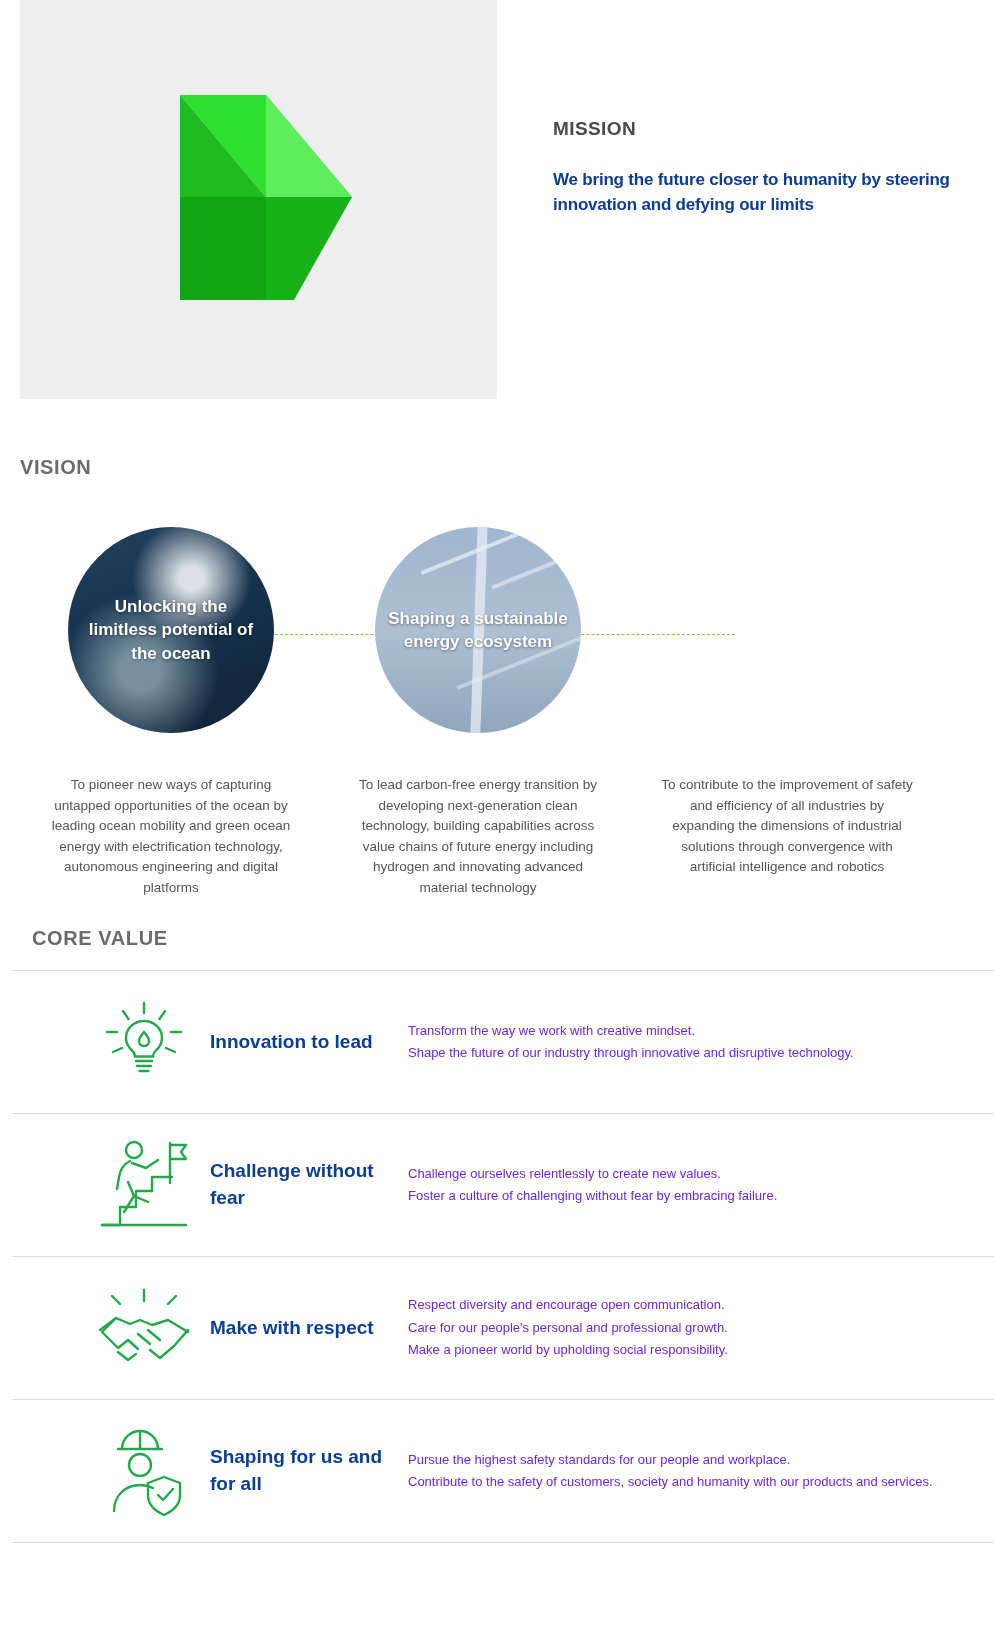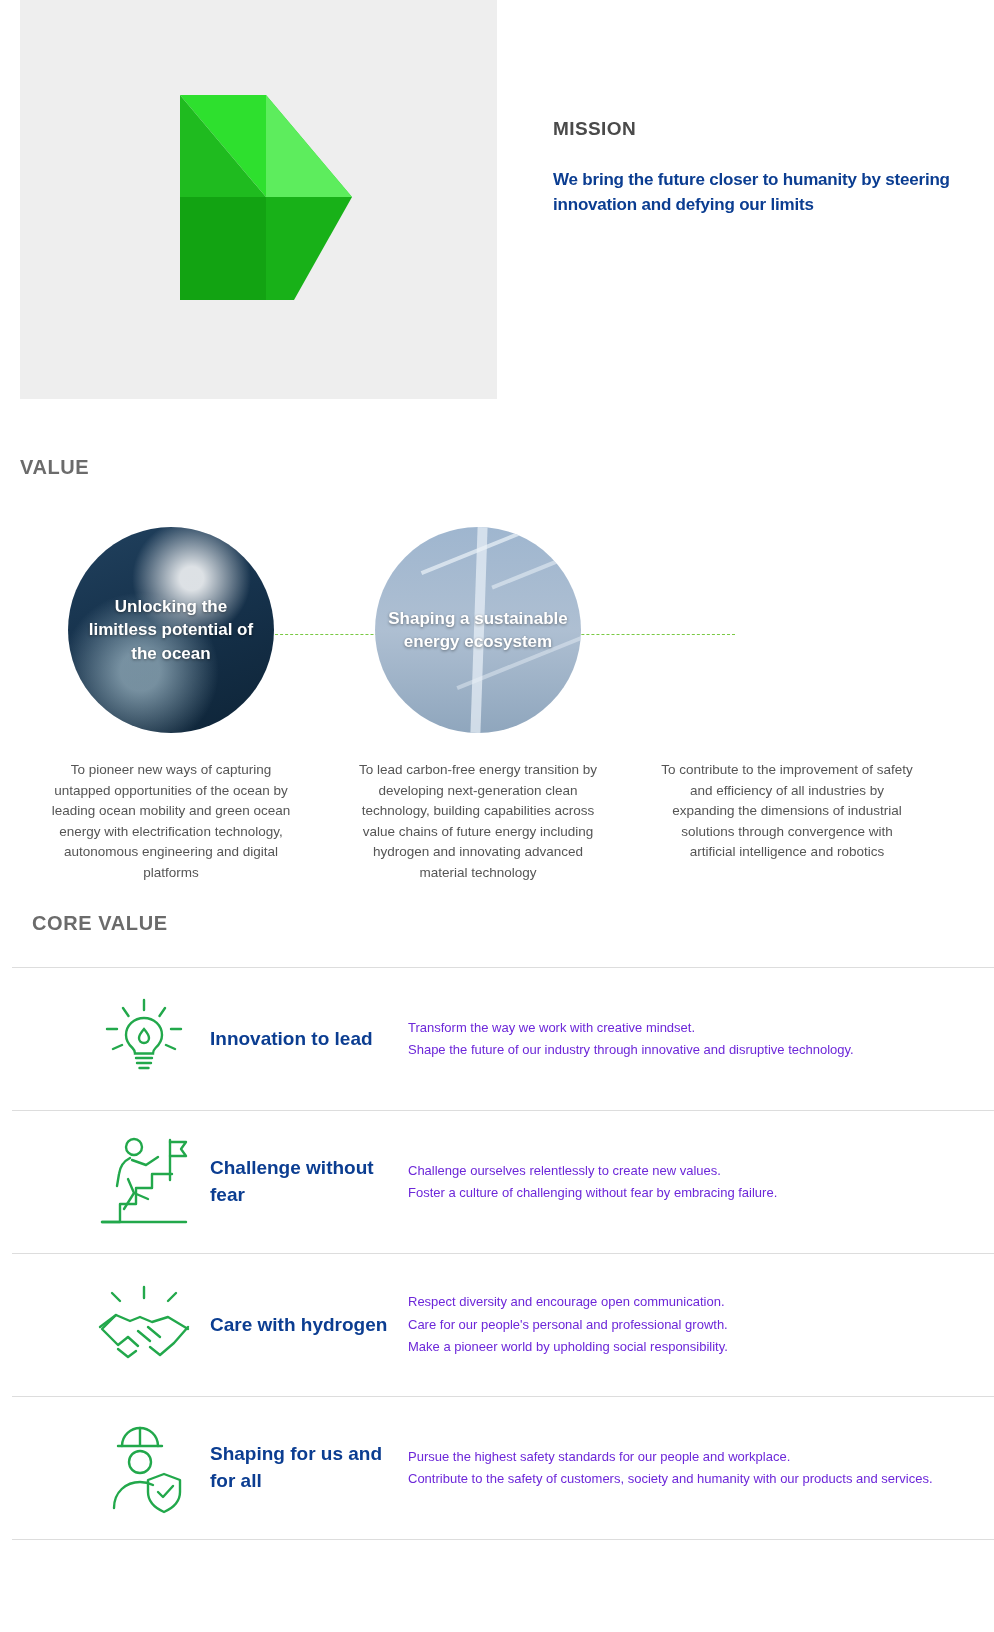--- a/index.html
+++ b/index.html
@@ -147,39 +147,39 @@
     z-index: 2;
     color: #fff;
     font-size: 17px;
     font-weight: bold;
     line-height: 1.36;
     text-shadow: 0 1px 3px rgba(0,0,0,0.45);
     padding: 0 12px;
   }
   .vision-descs {
     position: relative;
-    margin-top: 17px;
+    margin-top: 32px;
     height: 130px;
   }
   .vision-desc {
     position: absolute;
     top: 0;
     width: 260px;
     text-align: center;
     font-size: 13.5px;
     line-height: 1.52;
     color: #555;
   }
   .d1 { left: 41px; }
   .d2 { left: 348px; }
   .d3 { left: 657px; }
 
   
   .core-section { margin-top: 22px; padding-left: 12px; }
-  .core-rows { margin-top: 32px; border-top: 1px solid #ddd; }
+  .core-rows { margin-top: 20px; border-top: 1px solid #ddd; }
   .core-row {
     display: flex;
     align-items: center;
     border-bottom: 1px solid #ddd;
     height: 143px;
     padding-left: 78px;
   }
   .core-icon {
     width: 108px;
     display: flex;
@@ -215,21 +215,21 @@
       <polygon points="0,0 86,102 0,102" fill="#1fbb1f"></polygon>
     </svg>
   </div>
   <div class="mission-text">
     <div class="mission-label">MISSION</div>
     <div class="mission-statement">We bring the future closer to humanity by steering innovation and defying our limits</div>
   </div>
 </section>
 
 <section class="vision-section">
-  <div class="section-title">VALUE</div>
+  <div class="section-title">VISION</div>
 
   <div class="vision-circles">
     <div class="dot-line"></div>
 
     <div class="circle c1">
       <div class="bg"></div>
       <div class="circle-label">Unlocking the limitless potential of the ocean</div>
     </div>
 
     <div class="circle c2">
@@ -287,21 +287,21 @@
       <div class="core-icon">
         <svg width="100" height="84" viewBox="0 0 100 84" fill="none" stroke="#22a84b" stroke-width="2.4" stroke-linecap="round" stroke-linejoin="round">
           <path d="M18 10l8 8M50 4v11M82 10l-8 8"></path>
           <path d="M6 44l16-12 14 6 10-4 12 5 16-5 20 12"></path>
           <path d="M22 32l-14 14 16 16 10-8"></path>
           <path d="M94 44L80 60l-14 12-10-8"></path>
           <path d="M34 54l10 9M44 48l12 10M54 44l12 10"></path>
           <path d="M24 66l10 8 8-6"></path>
         </svg>
       </div>
-      <div class="core-title">Care with hydrogen</div>
+      <div class="core-title">Make with respect</div>
       <div class="core-desc" style="white-space:pre-line">Respect diversity and encourage open communication.
 Care for our people's personal and professional growth.
 Make a pioneer world by upholding social responsibility.</div>
     </div>
 
     <div class="core-row">
       <div class="core-icon">
         <svg width="92" height="92" viewBox="0 0 92 92" fill="none" stroke="#22a84b" stroke-width="2.4" stroke-linecap="round" stroke-linejoin="round">
           <path d="M24 24c0-11 9-18 18-18s18 7 18 18"></path>
           <path d="M20 24h44M42 6v18"></path>

